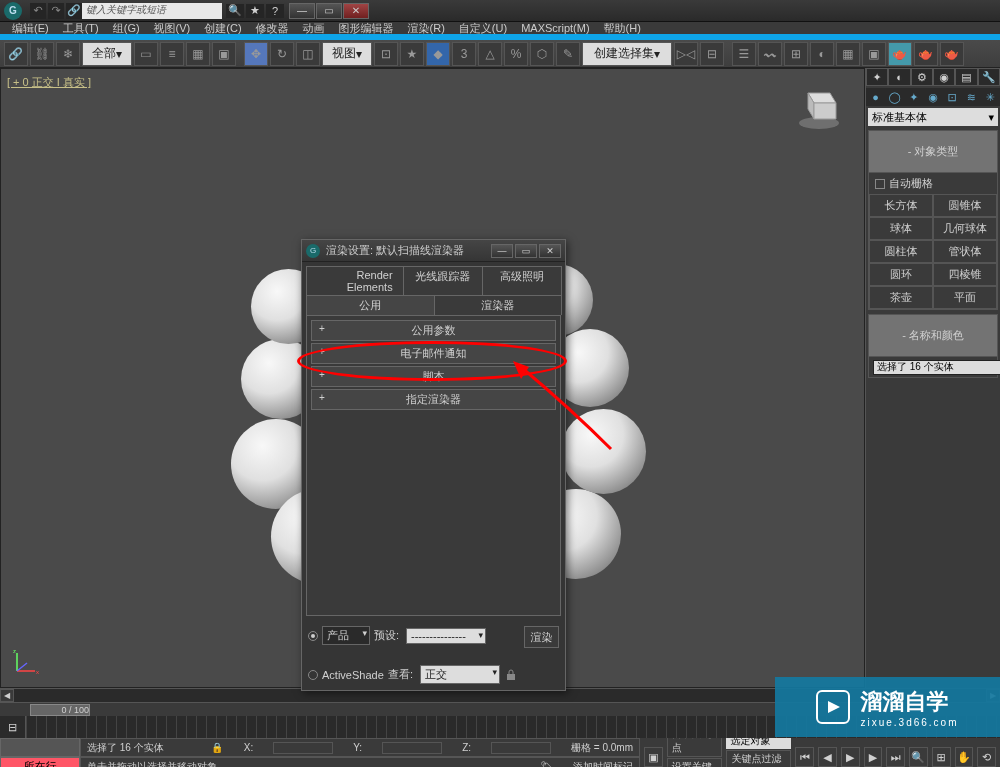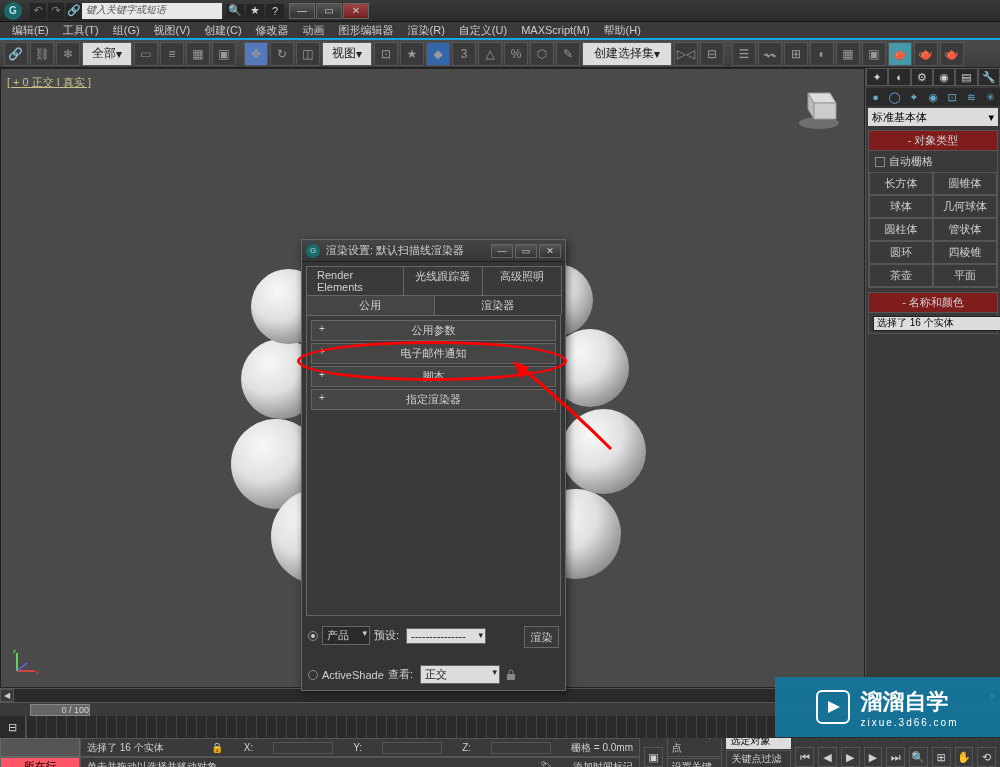--- a/index.html
+++ b/index.html
@@ -12,21 +12,21 @@
 .titlebar .tb-icons span { width:16px; height:16px; background:#252525; display:flex; align-items:center; justify-content:center; color:#888; }
 .titlebar .title { flex:1; text-align:center; color:#77c1d8; font-size:11px; }
 .titlebar .search { width:140px; height:16px; background:#e8e8e8; color:#555; padding:0 4px; font-size:10px; font-style:italic; }
 .titlebar .rbtns { display:flex; gap:2px; margin:0 4px; }
 .titlebar .rbtns span { width:18px; height:14px; background:#252525; display:flex; align-items:center; justify-content:center; }
 .winctl { display:flex; }
 .winctl span { width:26px; height:16px; background:linear-gradient(#555,#333); border:1px solid #666; display:flex; align-items:center; justify-content:center; font-size:10px; color:#ccc; margin-left:1px; }
 .winctl .close { background:linear-gradient(#a04444,#702020); }
 
 
-.menubar { height:18px; background:#3a3a3a; display:flex; align-items:center; padding:0 6px; gap:2px; border-bottom:2px solid #0ea5e9; }
+.menubar { height:18px; background:#3a3a3a; display:flex; align-items:center; padding:0 6px; gap:2px; border-bottom:6px solid #0ea5e9; }
 .menubar span { padding:1px 6px; color:#ccc; font-size:11px; cursor:default; }
 
 
 .toolbar { height:28px; background:linear-gradient(#4a4a4a,#3e3e3e); display:flex; align-items:center; padding:0 4px; gap:2px; border-bottom:1px solid #222; }
 .tb-btn { width:24px; height:24px; background:#3a3a3a; border:1px solid #555; display:flex; align-items:center; justify-content:center; font-size:12px; color:#999; }
 .tb-btn.wide { width:auto; padding:0 6px; min-width:50px; background:#ddd; color:#222; }
 .tb-sep { width:4px; }
 
 
 .main { display:flex; height:620px; }
@@ -40,21 +40,21 @@
 .sphere { position:absolute; border-radius:50%; background:radial-gradient(circle at 35% 30%, #f8f8f8, #e0e0e0 40%, #888 80%, #555); }
 
 
 .rightpanel { width:135px; background:#3a3a3a; border-left:1px solid #555; display:flex; flex-direction:column; }
 .rp-tabs { height:18px; display:flex; background:#2a2a2a; }
 .rp-tabs span { flex:1; border:1px solid #555; display:flex; align-items:center; justify-content:center; }
 .rp-icons { height:18px; display:flex; background:#2a2a2a; margin-top:2px; }
 .rp-icons span { flex:1; display:flex; align-items:center; justify-content:center; color:#6ac; }
 .rp-dd { margin:2px; height:18px; background:#ddd; color:#000; padding:2px 4px; display:flex; align-items:center; justify-content:space-between; }
 .rp-section { margin:2px; border:1px solid #555; }
-.rp-sec-title { background:#7f1d1d; text-align:center; padding:2px; border-bottom:1px solid #555; font-size:11px; }
+.rp-sec-title { background:#737373; text-align:center; padding:13px; border-bottom:1px solid #555; font-size:11px; }
 .rp-row { display:flex; }
 .rp-cell { flex:1; text-align:center; padding:3px 2px; border:1px solid #555; background:#3a3a3a; font-size:11px; }
 .rp-check { padding:3px 6px; display:flex; align-items:center; gap:4px; }
 .rp-swatch { margin:2px 4px; height:16px; display:flex; align-items:center; }
 .rp-swatch input { flex:1; background:#ddd; border:1px solid #222; padding:1px 3px; font-size:10px; }
 
 
 .dialog { position:absolute; left:300px; top:170px; width:265px; height:452px; background:#353535; border:1px solid #666; box-shadow:2px 2px 8px rgba(0,0,0,.5); display:flex; flex-direction:column; }
 .dlg-title { height:22px; background:linear-gradient(#454545,#353535); display:flex; align-items:center; padding:0 4px; border-bottom:1px solid #222; }
 .dlg-title .icon-g2 { width:14px; height:14px; background:#1a6a6a; border-radius:50%; display:flex; align-items:center; justify-content:center; font-size:8px; color:#bde; margin-right:6px; }
@@ -219,21 +219,21 @@
       <div class="dlg-title">
         <div class="icon-g2">G</div>
         <div class="t">渲染设置: 默认扫描线渲染器</div>
         <div class="btns">
           <span>—</span>
           <span>▭</span>
           <span>✕</span>
         </div>
       </div>
       <div class="dlg-tabs">
-        <div class="dlg-tab" style="flex:1.3;text-align:left">Render Elements</div>
+        <div class="dlg-tab" style="flex:1.3;text-align:right">Render Elements</div>
         <div class="dlg-tab" style="flex:1;text-align:center">光线跟踪器</div>
         <div class="dlg-tab" style="flex:1;text-align:center">高级照明</div>
       </div>
       <div class="dlg-tabs" style="padding-top:0">
         <div class="dlg-tab row2 active">公用</div>
         <div class="dlg-tab row2">渲染器</div>
       </div>
       <div class="dlg-body">
         <div class="rollout">
             <div class="rollout-head"><span class="plus">+</span><span>公用参数</span></div>

